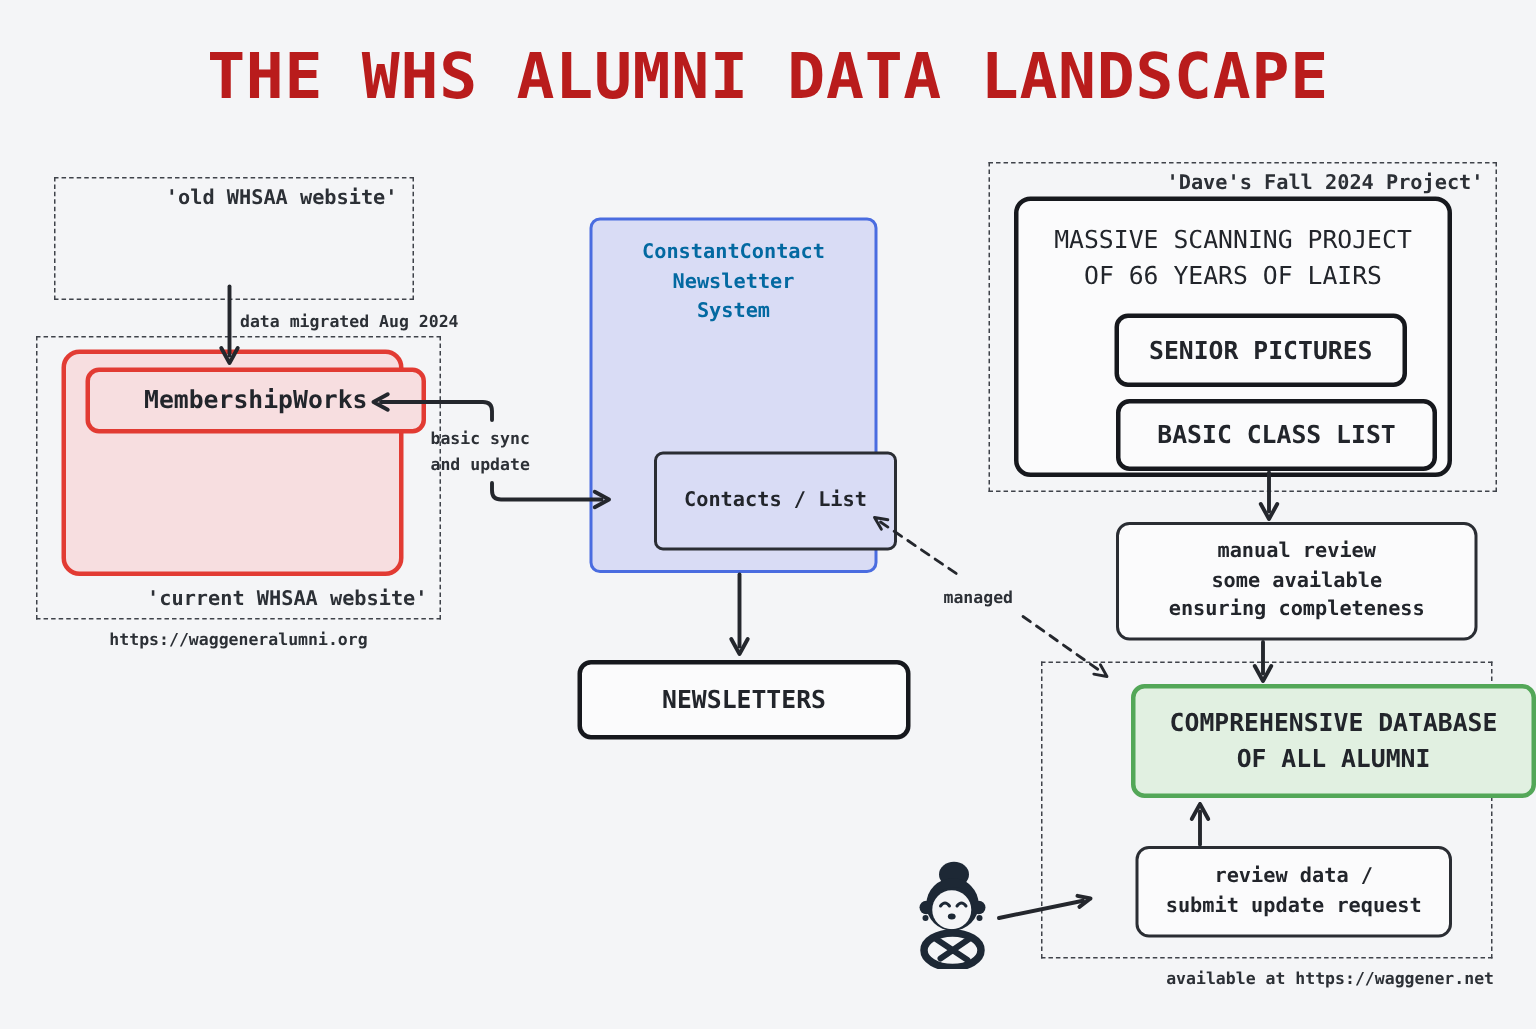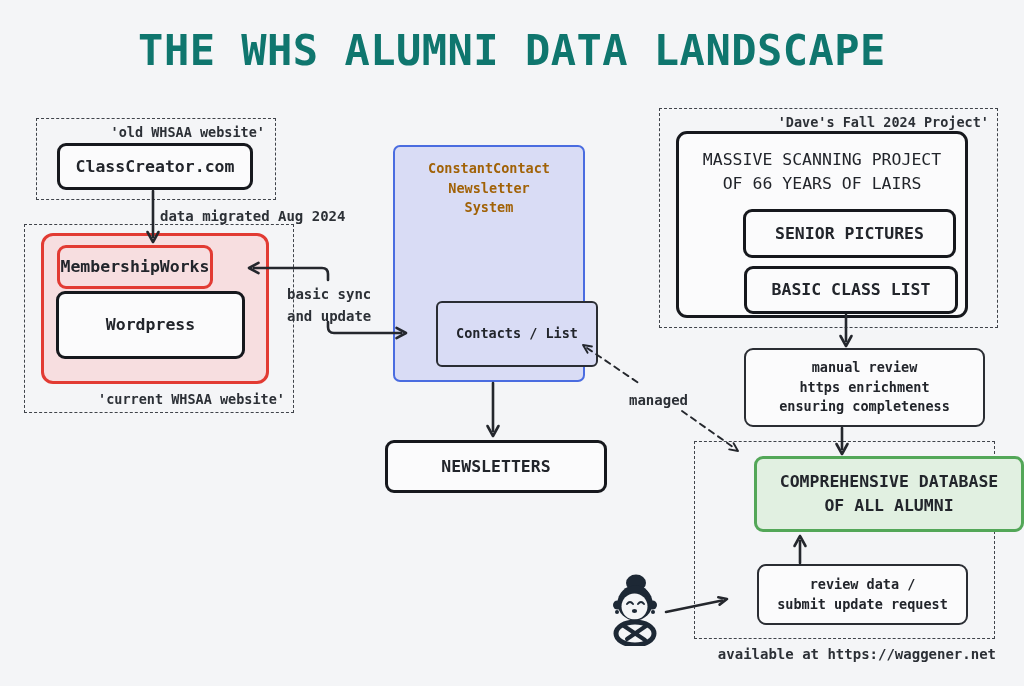--- a/index.html
+++ b/index.html
@@ -23,21 +23,21 @@
     overflow:hidden;
   }
   .stage{position:relative;width:1024px;height:686px;background:var(--bg);}
   .abs{position:absolute;}
   .pre{white-space:pre-line;}
   .title{
     left:0;top:26px;width:1024px;
     text-align:center;
     font-size:42px;font-weight:700;
     letter-spacing:0.5px;
-    color:#0f766e;
+    color:#b91c1c;
   }
   .dashed-group{
     border:1.6px dashed #3f434a;
     background:transparent;
   }
   .group-caption{
     font-size:13.5px;font-weight:700;color:#2c3036;
     line-height:1.2;
   }
   .node{
@@ -57,85 +57,84 @@
     border-radius:12px;
   }
   .blue-box{
     border:2px solid var(--blue);
     background:var(--blue-fill);
     border-radius:7px;
   }
   .blue-title{
     position:absolute;left:0;top:12px;width:100%;
     text-align:center;font-size:13.5px;font-weight:700;
-    line-height:1.45;color:#a16207;
+    line-height:1.45;color:#0369a1;
   }
   .node.inner-blue{background:var(--blue-fill);border-radius:6px;}
   .node.green{
     border:3px solid var(--green);
     background:var(--green-fill);
     border-radius:9px;
     margin-left:48px;
   }
   .float-label{
-    font-size:14px;font-weight:700;color:#2c3036;line-height:1.55;
+    font-size:11px;font-weight:700;color:#2c3036;line-height:1.55;
   }
   .scan-title{
     position:absolute;left:0;top:14px;width:100%;
     text-align:center;font-size:16.5px;font-weight:400;
     line-height:1.45;color:#22252b;
   }
   svg.connectors{position:absolute;left:0;top:0;width:1024px;height:686px;pointer-events:none;z-index:6;}
   .person{z-index:7;}
 </style>
 </head>
 <body>
 
 <div class="stage">
 
   <div class="abs title">THE WHS ALUMNI DATA LANDSCAPE</div>
 
   <div class="abs dashed-group" style="left:36px;top:118px;width:240px;height:82px;">
     <div class="group-caption abs" style="top:5px;right:10px;">'old WHSAA website'</div>
   </div>
-  <div class="abs node" style="left:57px;top:143px;width:196px;height:47px;">ClassCreator.com</div>
 
   <div class="abs float-label" style="left:160px;top:206px;">data migrated Aug 2024</div>
 
   <div class="abs dashed-group" style="left:24px;top:224px;width:270px;height:189px;">
     <div class="group-caption abs" style="bottom:5px;right:8px;">'current WHSAA website'</div>
   </div>
   <div class="abs red-wrap" style="left:41px;top:233px;width:228px;height:151px;"></div>
-  <div class="abs node red" style="left:57px;top:245px;width:156px;height:44px;">MembershipWorks</div>
-  <div class="abs node" style="left:56px;top:291px;width:189px;height:68px;">Wordpress</div>
+  <div class="abs node red" style="left:57px;top:245px;width:227px;height:44px;">MembershipWorks</div>
+  <div class="abs float-label" style="left:24px;top:418px;width:270px;text-align:center;">https://waggeneralumni.org</div>
 
   <div class="abs float-label pre" style="left:287px;top:284px;">basic sync
 and update</div>
 
   <div class="abs blue-box" style="left:393px;top:145px;width:192px;height:237px;">
     <div class="blue-title pre">ConstantContact
 Newsletter
 System</div>
   </div>
   <div class="abs node thin inner-blue" style="left:409px;top:301px;width:162px;height:66px;">Contacts / List</div>
 
   <div class="abs node" style="left:385px;top:440px;width:222px;height:53px;">NEWSLETTERS</div>
 
   <div class="abs dashed-group" style="left:659px;top:108px;width:339px;height:220px;">
     <div class="group-caption abs" style="top:5px;right:8px;">'Dave's Fall 2024 Project'</div>
   </div>
   <div class="abs node" style="left:676px;top:131px;width:292px;height:187px;border-radius:11px;">
     <div class="scan-title pre">MASSIVE SCANNING PROJECT
 OF 66 YEARS OF LAIRS</div>
   </div>
-  <div class="abs node" style="left:743px;top:209px;width:213px;height:49px;">SENIOR PICTURES</div>
+  <div class="abs node" style="left:743px;top:209px;width:195px;height:49px;">SENIOR PICTURES</div>
   <div class="abs node" style="left:744px;top:266px;width:214px;height:48px;text-align:right;">BASIC CLASS LIST</div>
 
   <div class="abs node thin pre" style="left:717px;top:348px;width:241px;height:79px;">manual review
-https enrichment
+some available
 ensuring completeness</div>
 
   <div class="abs float-label" style="left:629px;top:390px;">managed</div>
 
   <div class="abs dashed-group" style="left:694px;top:441px;width:301px;height:198px;"></div>
   <div class="abs node green pre" style="left:706px;top:456px;width:270px;height:76px;">COMPREHENSIVE DATABASE
 OF ALL ALUMNI</div>
   <div class="abs float-label" style="left:694px;top:644px;width:302px;text-align:right;">available at https://waggener.net</div>
   <div class="abs node thin pre" style="left:730px;top:564px;width:211px;height:61px;">review data /
 submit update request</div>

